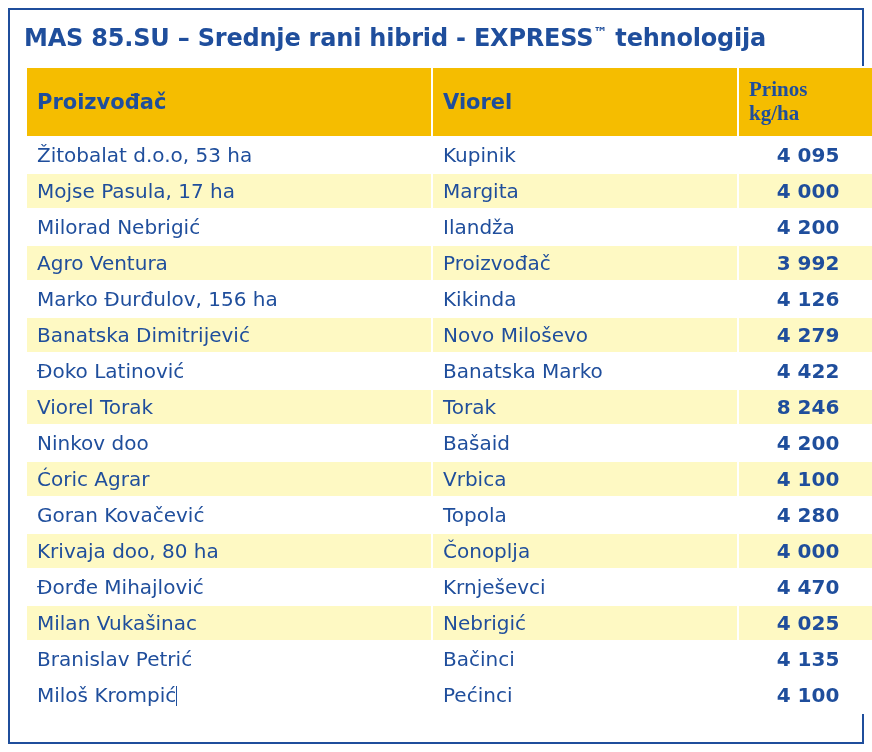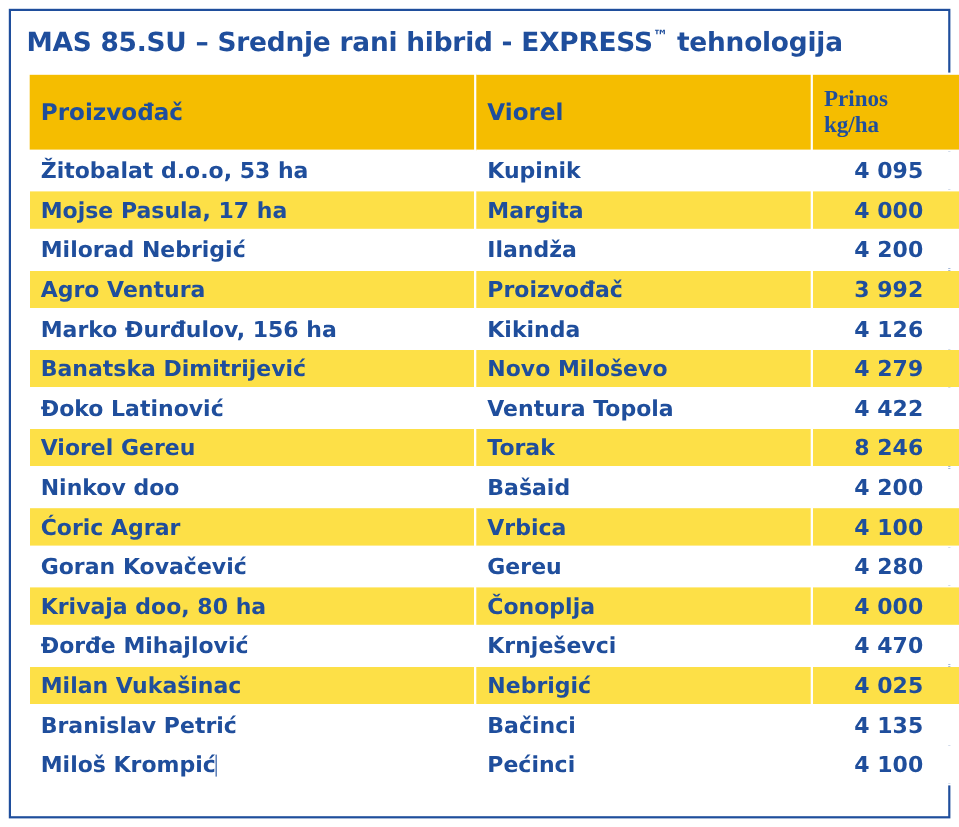--- a/index.html
+++ b/index.html
@@ -82,27 +82,26 @@
   table.yield-table td {
     font-size: 20px;
     color: #1f4e9c;
     border: 2px solid #ffffff;
     padding: 4px 10px;
     height: 36px;
     box-sizing: border-box;
     vertical-align: middle;
     white-space: nowrap;
     overflow: hidden;
-    font-weight: bold;
   }
   table.yield-table tr.row-odd td {
     background: #ffffff;
   }
   table.yield-table tr.row-even td {
-    background: #fde047;
+    background: #fef9c3;
   }
   td.td-yield {
     font-weight: bold;
     text-align: center;
   }
   .caret {
     display: inline-block;
     width: 1px;
     height: 20px;
     background: #1f4e9c;
@@ -162,41 +161,41 @@
         <td>Kikinda</td>
         <td class="td-yield">4 126</td>
       </tr>
       <tr class="row-even">
         <td>Banatska Dimitrijević</td>
         <td>Novo Miloševo</td>
         <td class="td-yield">4 279</td>
       </tr>
       <tr class="row-odd">
         <td>Đoko Latinović</td>
-        <td>Ventura Topola</td>
+        <td>Banatska Marko</td>
         <td class="td-yield">4 422</td>
       </tr>
       <tr class="row-even">
-        <td>Viorel Gereu</td>
+        <td>Viorel Torak</td>
         <td>Torak</td>
         <td class="td-yield">8 246</td>
       </tr>
       <tr class="row-odd">
         <td>Ninkov doo</td>
         <td>Bašaid</td>
         <td class="td-yield">4 200</td>
       </tr>
       <tr class="row-even">
         <td>Ćoric Agrar</td>
         <td>Vrbica</td>
         <td class="td-yield">4 100</td>
       </tr>
       <tr class="row-odd">
         <td>Goran Kovačević</td>
-        <td>Gereu</td>
+        <td>Topola</td>
         <td class="td-yield">4 280</td>
       </tr>
       <tr class="row-even">
         <td>Krivaja doo, 80 ha</td>
         <td>Čonoplja</td>
         <td class="td-yield">4 000</td>
       </tr>
       <tr class="row-odd">
         <td>Đorđe Mihajlović</td>
         <td>Krnješevci</td>

